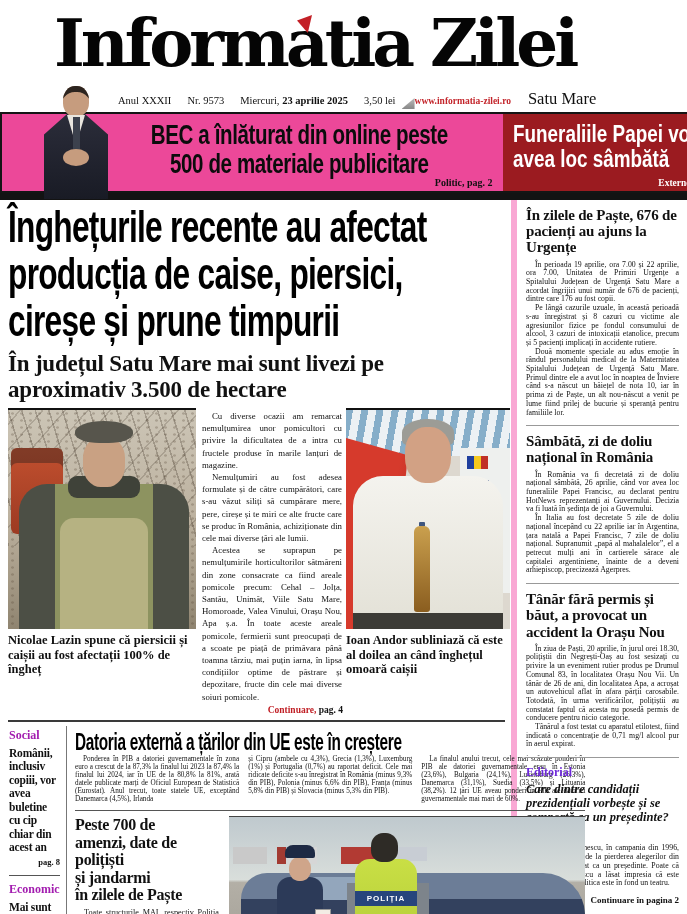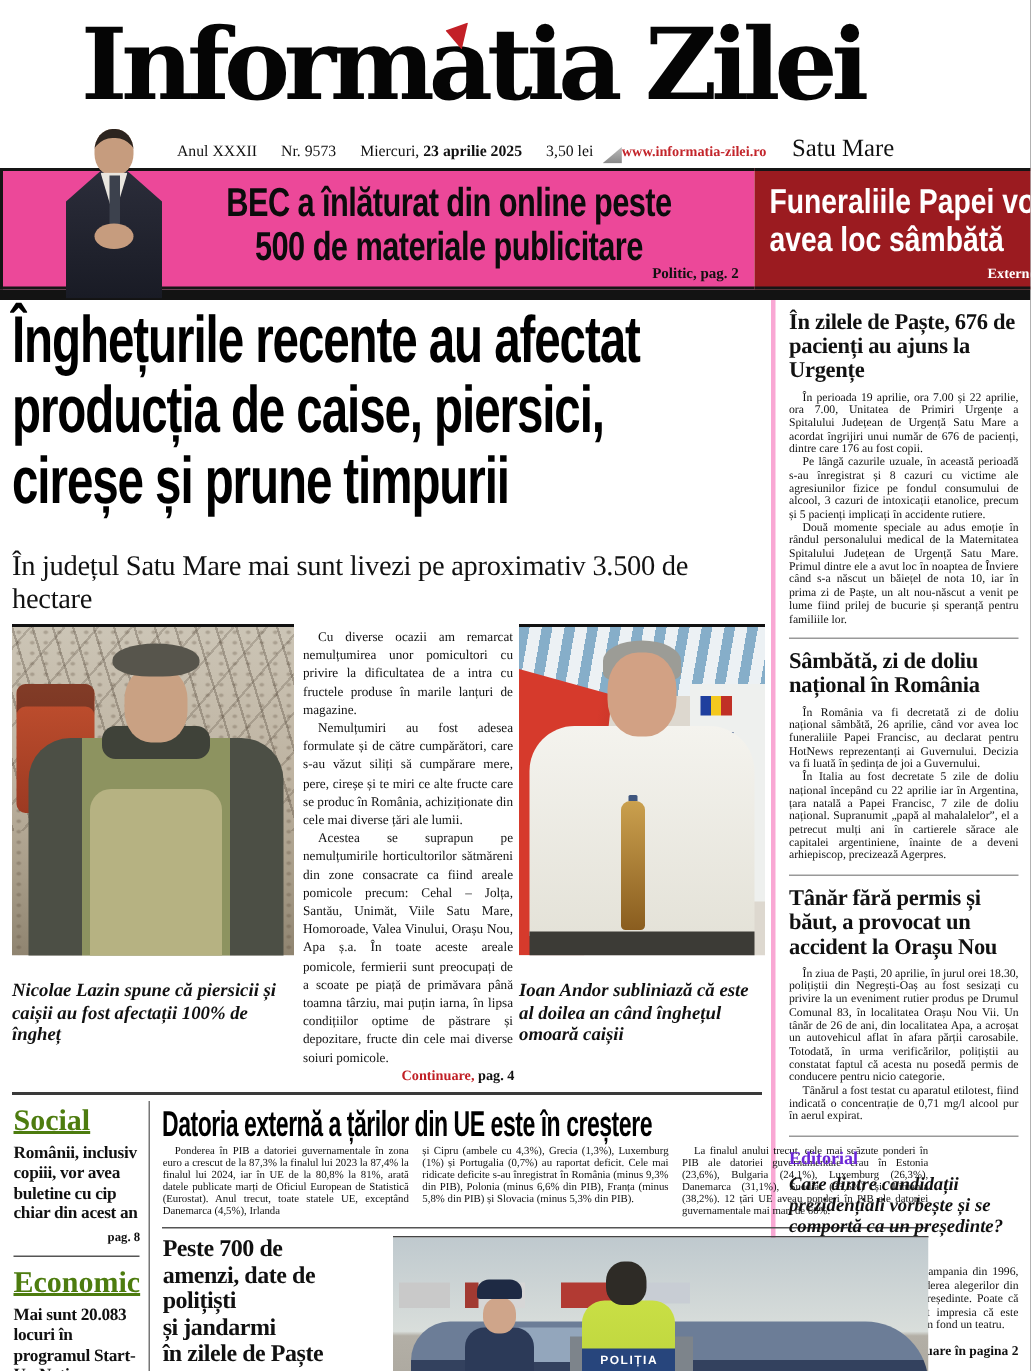--- a/index.html
+++ b/index.html
@@ -67,47 +67,47 @@
   .squeeze-r {
     display:block; font-family:"Liberation Sans", sans-serif; font-weight:700;
     font-size:23px; line-height:25px; white-space:nowrap;
     transform:scaleX(.82); transform-origin:0 50%;
   }
   .banner-right-kicker { position:absolute; right:8px; bottom:3px; font-weight:bold; font-size:9.5px; }
   .black-bar { height:7px; background:#131313; }
 
   
   .content { display:flex; height:714px; }
-  .main-col { width:517px; border-right:3px solid #f9a8d4; padding:3px 6px 0 8px; }
+  .main-col { width:517px; border-right:6px solid #f9a8d4; padding:3px 6px 0 8px; }
   .rail { flex:1; padding:7px 8px 0 9px; overflow:hidden; }
 
   
   .lead-line {
     font-family:"Liberation Sans", sans-serif; font-weight:700; color:#000;
     font-size:44px; line-height:47px; letter-spacing:-1px; white-space:nowrap;
     transform:scaleX(.72); transform-origin:0 50%;
   }
-  .lead-subhead { font-weight:normal; font-size:19px; margin:23px 0 5px; letter-spacing:-0.2px; }
+  .lead-subhead { font-weight:bold; font-size:23px; margin:7px 0 5px; letter-spacing:-0.2px; }
 
   .lead-media { display:grid; grid-template-columns:188px 144px 164px; gap:3px; }
   .photo { position:relative; overflow:hidden; border-top:2px solid #111; }
   .photo-tall { height:221px; }
-  .caption { margin-top:16px; font-style:italic; font-weight:bold; font-size:12.5px; line-height:14.5px; }
+  .caption { margin-top:4px; font-weight:bold; font-size:12.5px; line-height:14.5px; }
 
   .mid-text { font-size:8.8px; line-height:12.2px; text-align:justify; padding:2px 1px 0 3px; }
   .mid-text p { text-indent:10px; }
   .more-line { text-align:right; font-weight:bold; font-size:9.5px; margin-top:2px; }
   .red { color:#c01e24; }
 
   hr.main-divider { border:none; border-top:2px solid #3a3a3a; margin:5px 0 4px; }
 
   
   .bottom { display:flex; }
   .mini-col { width:106px; border-right:1px solid #777; padding:2px 6px 0 1px; }
-  .section-label { font-weight:bold; font-size:20px; color:#4d7c0f;text-decoration:underline; }
+  .section-label { font-weight:bold; font-size:12px; color:#a21caf; }
   .mini-title { font-weight:bold; font-size:11.5px; line-height:13.5px; margin-top:4px; letter-spacing:-0.2px; }
   .pag { text-align:right; font-weight:bold; font-size:8.5px; margin-top:2px; }
   hr.mini-rule { border:none; border-top:1.5px solid #555; margin:8px 0 6px; }
 
   .mid-bottom { flex:1; padding:2px 0 0 8px; }
   .eu-title {
     font-family:"Liberation Sans", sans-serif; font-weight:700; color:#000;
     font-size:24px; line-height:27px; letter-spacing:-0.5px; white-space:nowrap;
     transform:scaleX(.64); transform-origin:0 50%;
   }

